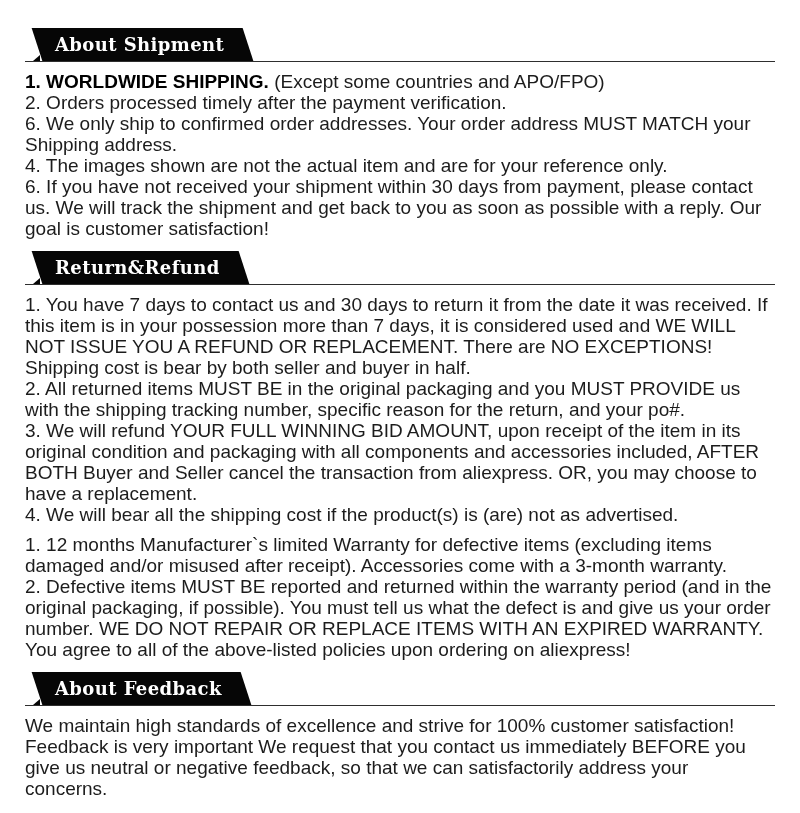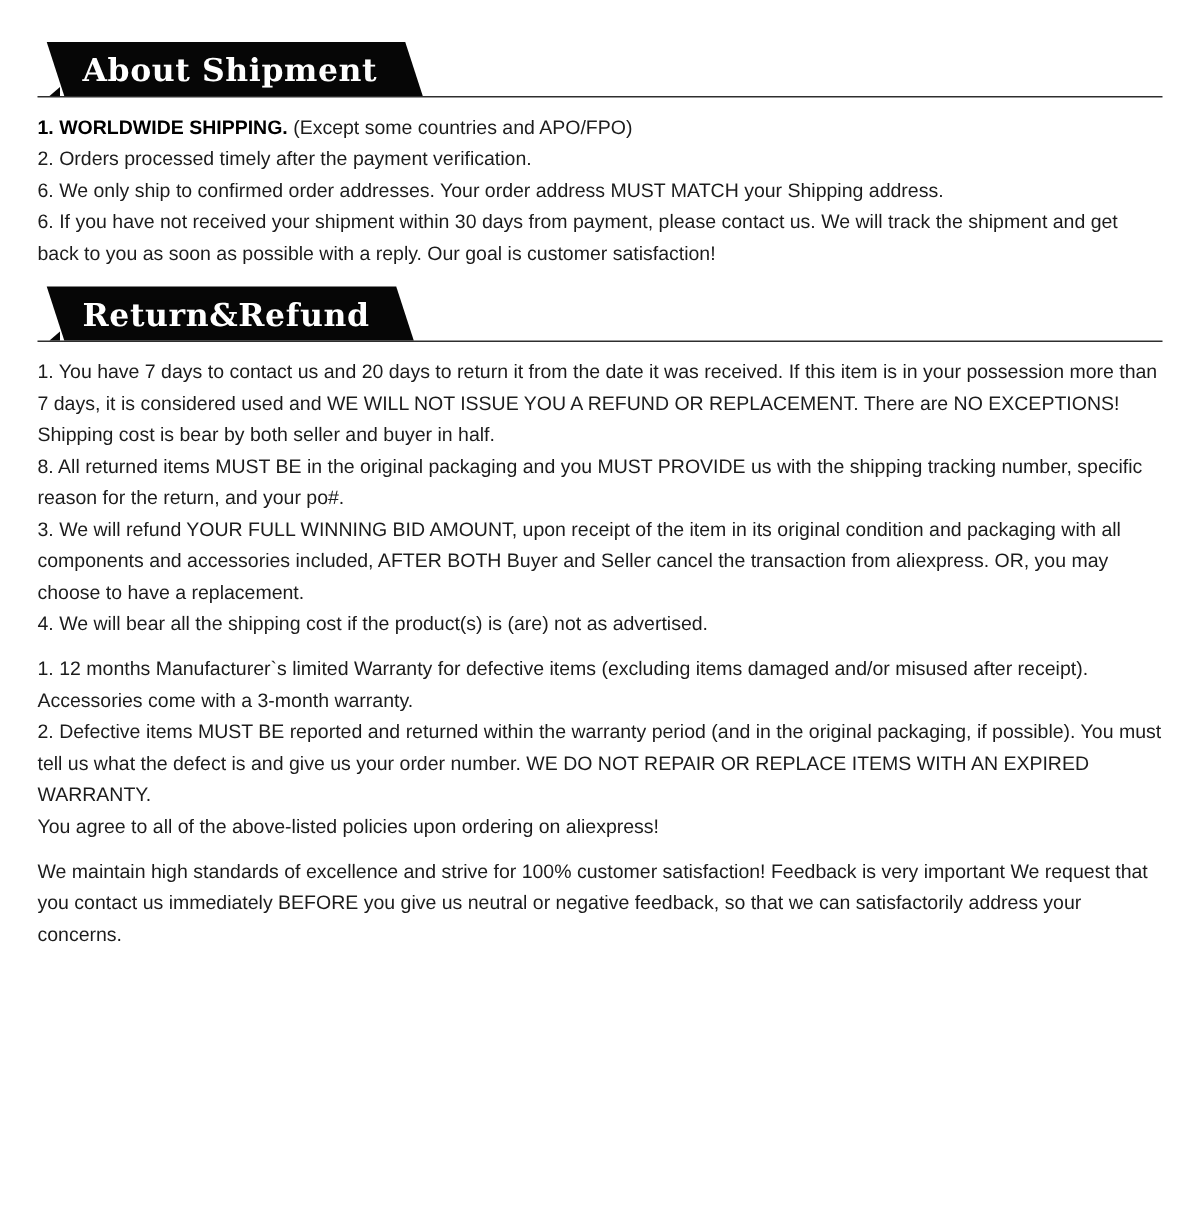--- a/index.html
+++ b/index.html
@@ -22,21 +22,21 @@
     border-bottom: 1px solid #2e2e2e;
     padding-left: 12px;
     line-height: 0;
   }
   .policy-section:first-child .section-header { margin-top: 24px; }
   .ribbon {
     position: relative;
     display: inline-block;
     padding: 8px 24px 7px 18px;
     font-family: "DejaVu Serif", serif;
-    font-size: 21px;
+    font-size: 18px;
     font-weight: bold;
     letter-spacing: 0.4px;
     color: #ffffff;
     line-height: 1;
     vertical-align: bottom;
   }
   .ribbon::before {
     content: "";
     position: absolute;
     inset: 0;
@@ -49,68 +49,74 @@
     left: -4px;
     bottom: 0;
     width: 0;
     height: 0;
     border-bottom: 6px solid #060606;
     border-left: 7px solid transparent;
   }
   .ribbon-label { position: relative; z-index: 1; }
   .section-body { padding-top: 9px; }
   .para {
-    font-size: 13px;
+    font-size: 19px;
     line-height: 21px;
     color: #1c1c1c;
   }
   .para b { font-weight: bold; color: #000000; }
 </style>
 </head>
 <body>
 
 <div class="page">
 
   <section class="policy-section">
     <div class="section-header">
       <div class="ribbon">
         <span class="ribbon-label">About Shipment</span>
       </div>
     </div>
     <div class="section-body">
       <p class="para"><b>1. WORLDWIDE SHIPPING.</b><span> (Except some countries and APO/FPO)</span></p>
       <p class="para">2. Orders processed timely after the payment verification.</p>
       <p class="para">6. We only ship to confirmed order addresses. Your order address MUST MATCH your Shipping address.</p>
+      <p class="para">4. The images shown are not the actual item and are for your reference only.</p>
       <p class="para">6. If you have not received your shipment within 30 days from payment, please contact us. We will track the shipment and get back to you as soon as possible with a reply. Our goal is customer satisfaction!</p>
     </div>
   </section>
 
   <section class="policy-section">
     <div class="section-header">
       <div class="ribbon">
         <span class="ribbon-label">Return&amp;Refund</span>
       </div>
     </div>
     <div class="section-body">
-      <p class="para">1. You have 7 days to contact us and 20 days to return it from the date it was received. If this item is in your possession more than 7 days, it is considered used and WE WILL NOT ISSUE YOU A REFUND OR REPLACEMENT. There are NO EXCEPTIONS!</p>
+      <p class="para">1. You have 7 days to contact us and 30 days to return it from the date it was received. If this item is in your possession more than 7 days, it is considered used and WE WILL NOT ISSUE YOU A REFUND OR REPLACEMENT. There are NO EXCEPTIONS!</p>
       <p class="para">Shipping cost is bear by both seller and buyer in half.</p>
-      <p class="para">8. All returned items MUST BE in the original packaging and you MUST PROVIDE us with the shipping tracking number, specific reason for the return, and your po#.</p>
+      <p class="para">2. All returned items MUST BE in the original packaging and you MUST PROVIDE us with the shipping tracking number, specific reason for the return, and your po#.</p>
       <p class="para">3. We will refund YOUR FULL WINNING BID AMOUNT, upon receipt of the item in its original condition and packaging with all components and accessories included, AFTER BOTH Buyer and Seller cancel the transaction from aliexpress. OR, you may choose to have a replacement.</p>
       <p class="para">4.  We will bear all the shipping cost if the product(s) is (are) not as advertised.</p>
     </div>
   </section>
 
   <section class="policy-section">
     <div class="section-body">
       <p class="para">1. 12 months Manufacturer`s limited Warranty for defective items (excluding items damaged and/or misused after receipt). Accessories come with a 3-month warranty.</p>
       <p class="para">2. Defective items MUST BE reported and returned within the warranty period (and in the original packaging, if possible). You must tell us what the defect is and give us your order number. WE DO NOT REPAIR OR REPLACE ITEMS WITH AN EXPIRED WARRANTY.</p>
       <p class="para">You agree to all of the above-listed policies upon ordering on aliexpress!</p>
     </div>
   </section>
 
   <section class="policy-section">
+    <div class="section-header">
+      <div class="ribbon">
+        <span class="ribbon-label">About Feedback</span>
+      </div>
+    </div>
     <div class="section-body">
       <p class="para">We maintain high standards of excellence and strive for 100% customer satisfaction! Feedback is very important We request that you contact us immediately BEFORE you give us neutral or negative feedback, so that we can satisfactorily address your concerns.</p>
 
     </div>
   </section>
 
 </div>
 
 </body></html>

